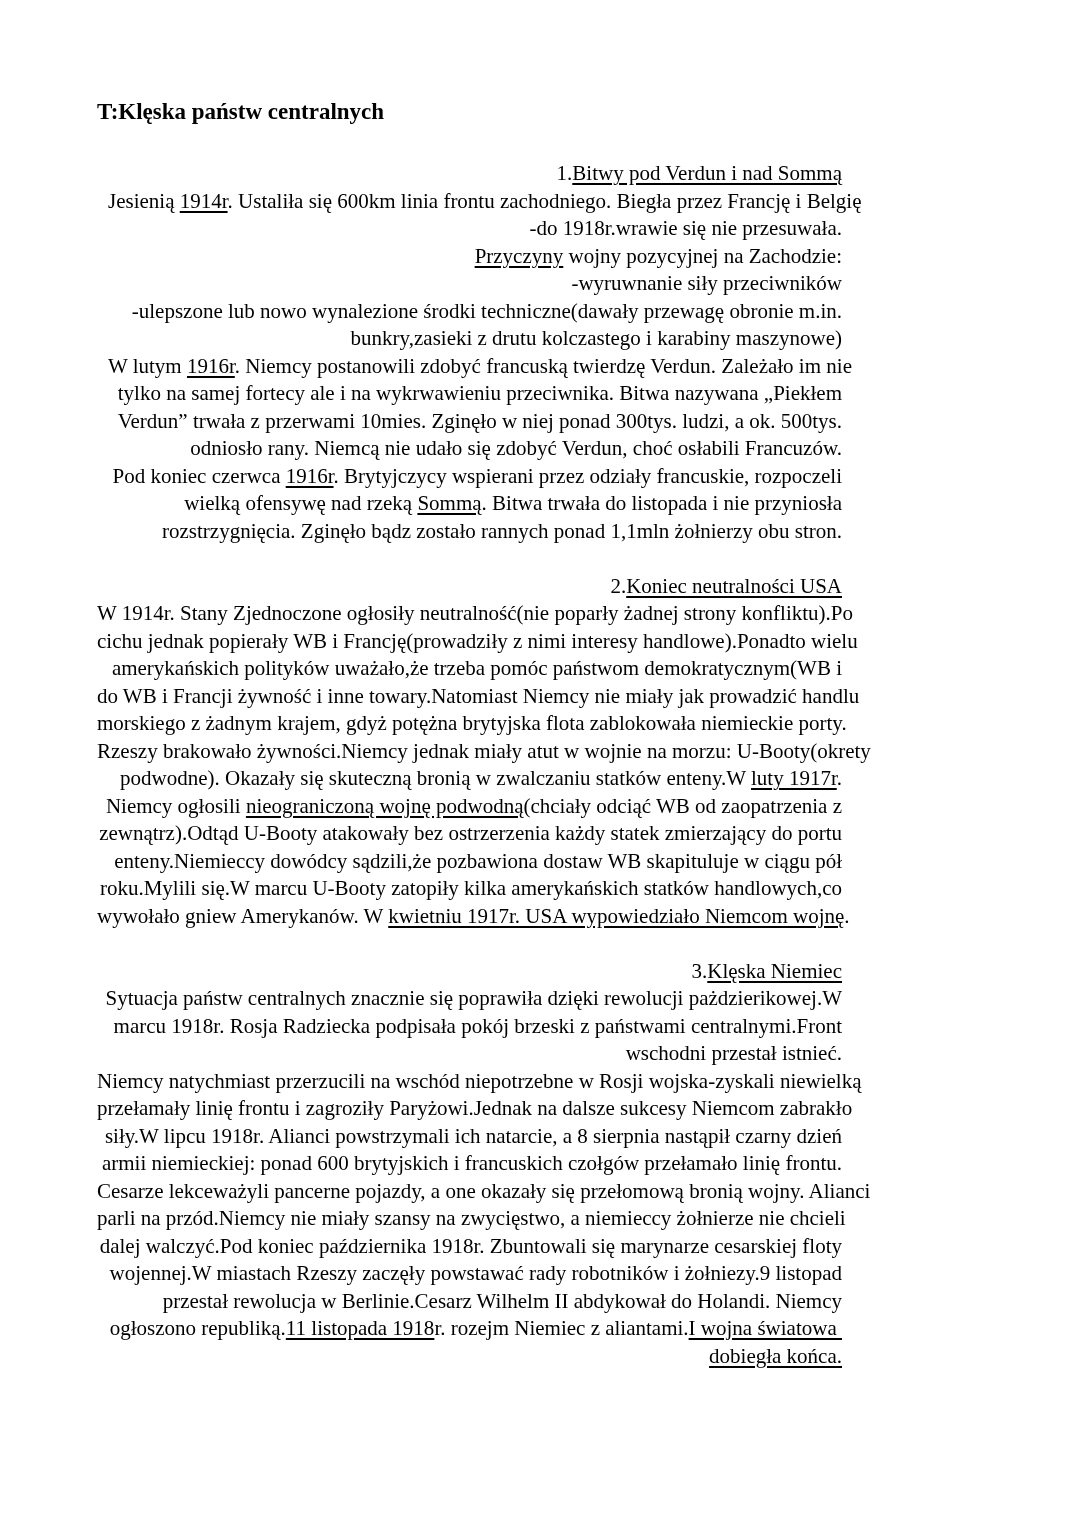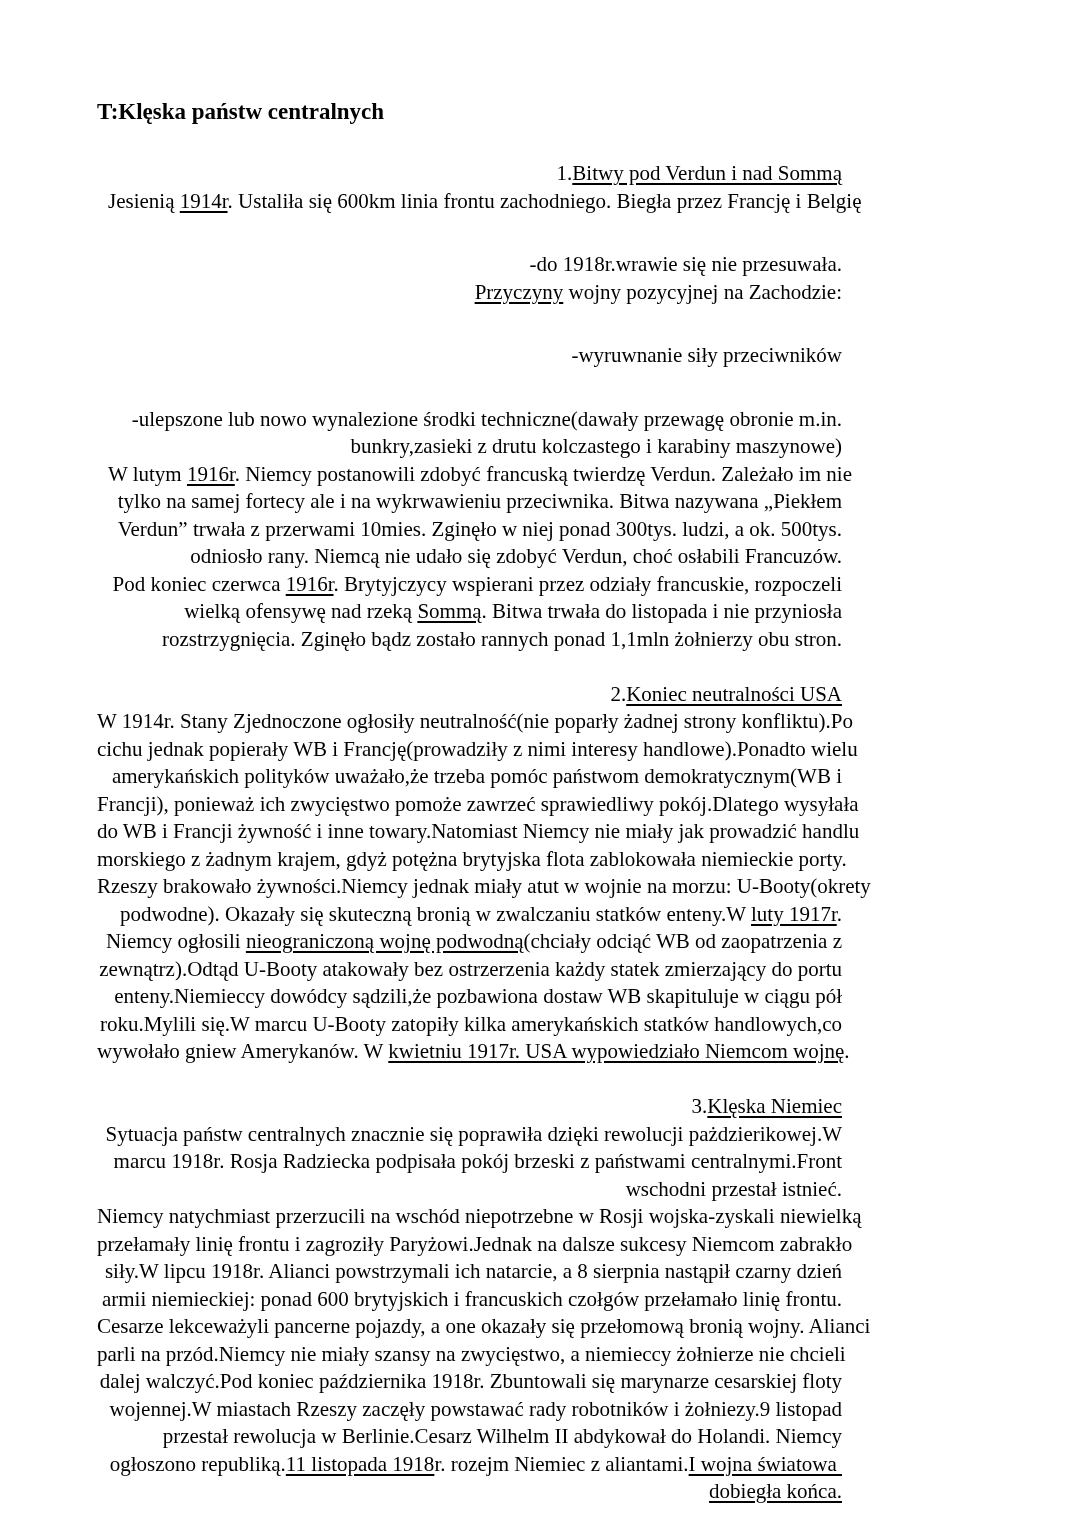--- a/index.html
+++ b/index.html
@@ -28,21 +28,21 @@
     white-space: pre;
   }
   .line {
     font-size: 21px;
     line-height: 27.5px;
     height: 27.5px;
     white-space: pre;
     text-align: right;
   }
   .line.indent { padding-left: 11px; }
-  .line.hang   { margin-left: -7px; margin-top: 36px; }
+  .line.hang   { margin-left: -7px; }
   .line.blank  { }
   .u {
     text-decoration: underline;
     text-underline-offset: 3px;
     text-decoration-thickness: 1.5px;
   }
 </style>
 </head>
 <body>
 
@@ -62,21 +62,20 @@
         <div class="line"><span class="">Verdun” trwała z przerwami 10mies. Zginęło w niej ponad 300tys. ludzi, a ok. 500tys.</span></div>
         <div class="line"><span class="">odniosło rany. Niemcą nie udało się zdobyć Verdun, choć osłabili Francuzów.</span></div>
         <div class="line indent"><span class="">Pod koniec czerwca </span><span class="u">1916r</span><span class="">. Brytyjczycy wspierani przez odziały francuskie, rozpoczeli</span></div>
         <div class="line"><span class="">wielką ofensywę nad rzeką </span><span class="u">Sommą</span><span class="">. Bitwa trwała do listopada i nie przyniosła</span></div>
         <div class="line"><span class="">rozstrzygnięcia. Zginęło bądz zostało rannych ponad 1,1mln żołnierzy obu stron.</span></div>
         <div class="line blank"></div>
         <div class="line"><span class="">2.</span><span class="u">Koniec neutralności USA</span></div>
         <div class="line"><span class="">W 1914r. Stany Zjednoczone ogłosiły neutralność(nie poparły żadnej strony konfliktu).Po</span></div>
         <div class="line"><span class="">cichu jednak popierały WB i Francję(prowadziły z nimi interesy handlowe).Ponadto wielu</span></div>
         <div class="line"><span class="">amerykańskich polityków uważało,że trzeba pomóc państwom demokratycznym(WB i</span></div>
-        <div class="line"><span class="">Francji), ponieważ ich zwycięstwo pomoże zawrzeć sprawiedliwy pokój.Dlatego wysyłała</span></div>
         <div class="line"><span class="">do WB i Francji żywność i inne towary.Natomiast Niemcy nie miały jak prowadzić handlu</span></div>
         <div class="line"><span class="">morskiego z żadnym krajem, gdyż potężna brytyjska flota zablokowała niemieckie porty.</span></div>
         <div class="line"><span class="">Rzeszy brakowało żywności.Niemcy jednak miały atut w wojnie na morzu: U-Booty(okrety</span></div>
         <div class="line"><span class="">podwodne). Okazały się skuteczną bronią w zwalczaniu statków enteny.W </span><span class="u">luty 1917r</span><span class="">.</span></div>
         <div class="line"><span class="">Niemcy ogłosili </span><span class="u">nieograniczoną wojnę podwodną</span><span class="">(chciały odciąć WB od zaopatrzenia z</span></div>
         <div class="line"><span class="">zewnątrz).Odtąd U-Booty atakowały bez ostrzerzenia każdy statek zmierzający do portu</span></div>
         <div class="line"><span class="">enteny.Niemieccy dowódcy sądzili,że pozbawiona dostaw WB skapituluje w ciągu pół</span></div>
         <div class="line"><span class="">roku.Mylili się.W marcu U-Booty zatopiły kilka amerykańskich statków handlowych,co</span></div>
         <div class="line"><span class="">wywołało gniew Amerykanów. W </span><span class="u">kwietniu 1917r. USA wypowiedziało Niemcom wojnę</span><span class="">.</span></div>
         <div class="line blank"></div>

